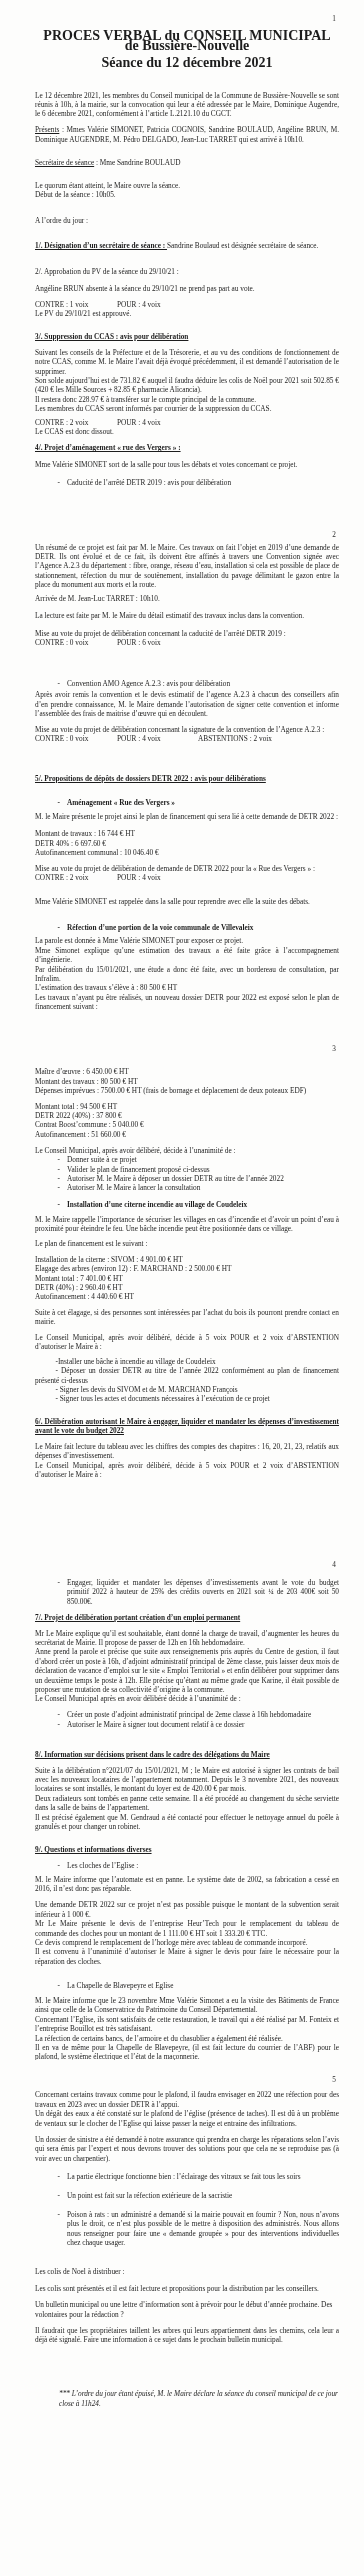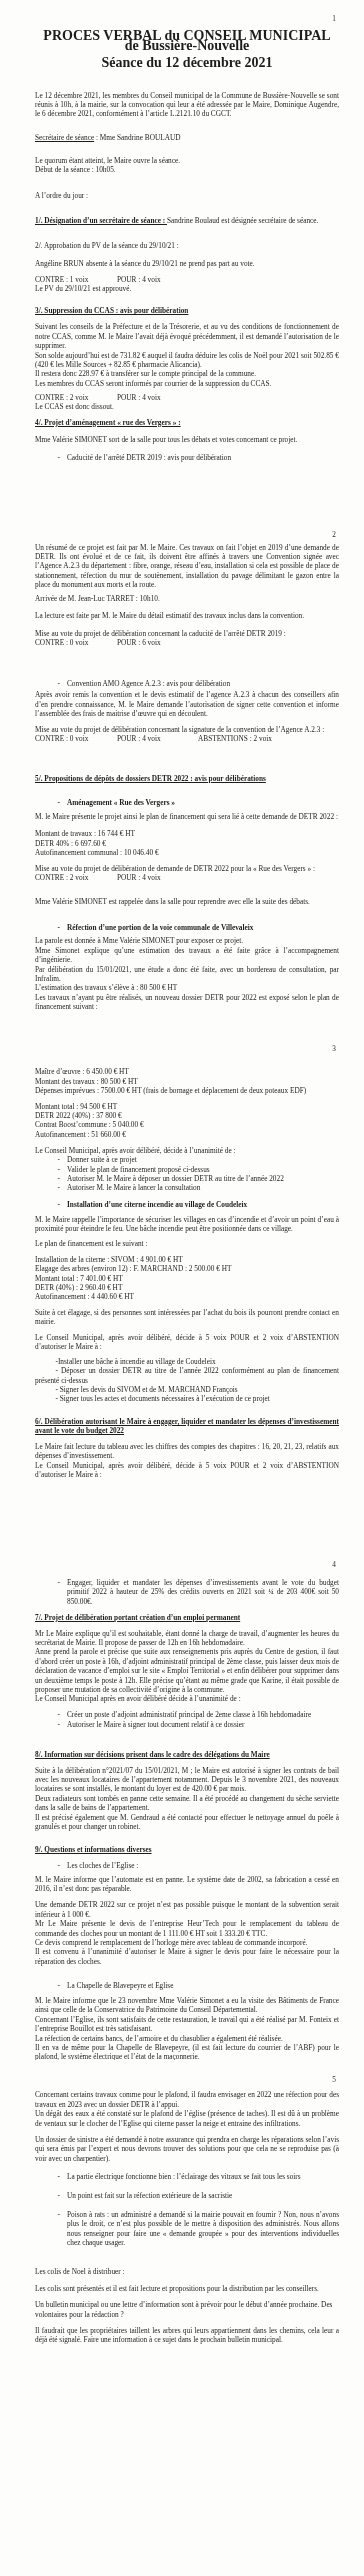--- a/index.html
+++ b/index.html
@@ -37,20 +37,21 @@
 </head>
 <body>
 
 <main id="doc">
     <section class="page">
       <div class="pagenum" style="margin-top: 14px;">1</div>
       <div class="center" style="margin-top: 7.5px;">PROCES VERBAL du CONSEIL MUNICIPAL</div>
       <div class="center">de Bussière-Nouvelle</div>
       <div class="center" style="margin-top: 6.5px;">Séance du 12 décembre 2021</div>
       <div class="p justify" style="margin-top: 22.6px;">Le 12 décembre 2021, les membres du Conseil municipal de la Commune de Bussière-Nouvelle se sont réunis à 10h, à la mairie, sur la convocation qui leur a été adressée par le Maire, Dominique Augendre, le 6 décembre 2021, conformément à l’article L.2121.10 du CGCT.</div>
+      <div class="p justify" style="margin-top: 6.5px;"><span class="u">Présents</span><span class="rest"> : Mmes Valérie SIMONET, Patricia COGNOIS, Sandrine BOULAUD, Angéline BRUN, M. Dominique AUGENDRE, M. Pédro DELGADO, Jean-Luc TARRET qui est arrivé à 10h10.</span></div>
       <div class="p" style="margin-top: 14px;"><span class="u">Secrétaire de séance</span><span class="rest"> : Mme Sandrine BOULAUD</span></div>
       <div class="p" style="margin-top: 13.5px;">Le quorum étant atteint, le Maire ouvre la séance.</div>
       <div class="p">Début de la séance : 10h05.</div>
       <div class="hb" style="margin-top: 16px;">A l’ordre du jour :</div>
       <div class="h" style="margin-top: 16px;"><span class="u">1/. Désignation d’un secrétaire de séance : </span><span class="rest">Sandrine Boulaud est désignée secrétaire de séance.</span></div>
       <div class="hb" style="margin-top: 16px;">2/. Approbation du PV de la séance du 29/10/21 :</div>
       <div class="p" style="margin-top: 8px;">Angéline BRUN absente à la séance du 29/10/21 ne prend pas part au vote.</div>
       <div class="vote" style="margin-top: 6.5px;"><span class="vc c1">CONTRE : 1 voix</span><span class="vc c2">POUR : 4 voix</span></div>
       <div class="p">Le PV du 29/10/21 est approuvé.</div>
       <div class="h" style="margin-top: 13px;"><span class="u">3/. Suppression du CCAS : avis pour délibération</span></div>
@@ -145,24 +146,25 @@
       <div class="p justify">Il est convenu à l’unanimité d’autoriser le Maire à signer le devis pour faire le nécessaire pour la réparation des cloches.</div>
       <div class="bullet" style="margin-top: 15px;">La Chapelle de Blavepeyre et Eglise</div>
       <div class="p justify" style="margin-top: 5.4px;">M. le Maire informe que le 23 novembre Mme Valérie Simonet a eu la visite des Bâtiments de France ainsi que celle de la Conservatrice du Patrimoine du Conseil Départemental.</div>
       <div class="p justify">Concernant l’Eglise, ils sont satisfaits de cette restauration, le travail qui a été réalisé par M. Fonteix et l’entreprise Bouillot est très satisfaisant.</div>
       <div class="p">La réfection de certains bancs, de l’armoire et du chasublier a également été réalisée.</div>
       <div class="p justify">Il en va de même pour la Chapelle de Blavepeyre, (il est fait lecture du courrier de l’ABF) pour le plafond, le système électrique et l’état de la maçonnerie.</div>
     </section>
     <section class="page">
       <div class="pagenum" style="margin-top: 15px;">5</div>
       <div class="p justify" style="margin-top: 6px;">Concernant certains travaux comme pour le plafond, il faudra envisager en 2022 une réfection pour des travaux en 2023 avec un dossier DETR à l’appui.</div>
-      <div class="p justify">Un dégât des eaux a été constaté sur le plafond de l’église (présence de taches). Il est dû à un problème de ventaux sur le clocher de l’Eglise qui citerne passer la neige et entraine des infiltrations.</div>
+      <div class="p justify">Un dégât des eaux a été constaté sur le plafond de l’église (présence de taches). Il est dû à un problème de ventaux sur le clocher de l’Eglise qui laisse passer la neige et entraine des infiltrations.</div>
       <div class="p justify" style="margin-top: 7px;">Un dossier de sinistre a été demandé à notre assurance qui prendra en charge les réparations selon l’avis qui sera émis par l’expert et nous devrons trouver des solutions pour que cela ne se reproduise pas (à voir avec un charpentier).</div>
       <div class="bullet" style="margin-top: 8.6px;">La partie électrique fonctionne bien : l’éclairage des vitraux se fait tous les soirs</div>
       <div class="bullet" style="margin-top: 9.7px;">Un point est fait sur la réfection extérieure de la sacristie</div>
       <div class="bullet justify" style="margin-top: 9.7px;">Poison à rats : un administré a demandé si la mairie pouvait en fournir ?  Non, nous n’avons plus le droit, ce n’est plus possible de le mettre à disposition des administrés. Nous allons nous renseigner pour faire une « demande groupée » pour des interventions individuelles chez chaque usager.</div>
       <div class="p" style="margin-top: 19.4px;">Les colis de Noel à distribuer :</div>
       <div class="p" style="margin-top: 8px;">Les colis sont présentés et il est fait lecture et propositions pour la distribution par les conseillers.</div>
       <div class="p" style="margin-top: 6.5px;">Un bulletin municipal ou une lettre d’information sont à prévoir pour le début d’année prochaine. Des volontaires pour la rédaction ?</div>
       <div class="p justify" style="margin-top: 6.5px;">Il faudrait que les propriétaires taillent les arbres qui leurs appartiennent dans les chemins, cela leur a déjà été signalé. Faire une information à ce sujet dans le prochain bulletin municipal.</div>
+      <div class="closing" style="margin-top: 45px;">*** L’ordre du jour étant épuisé, M. le Maire déclare la séance du conseil municipal de ce jour close à 11h24.</div>
     </section>
   </main>
 
 
 </body></html>

